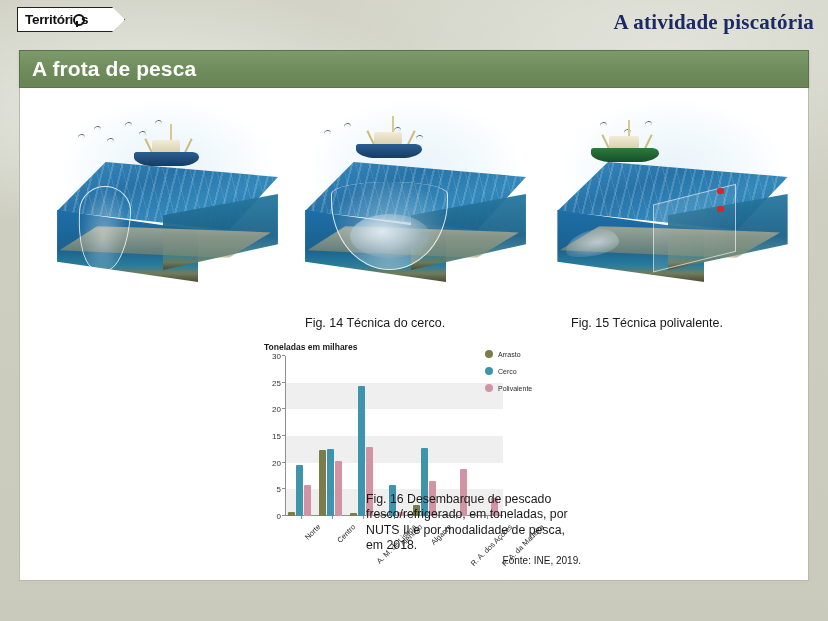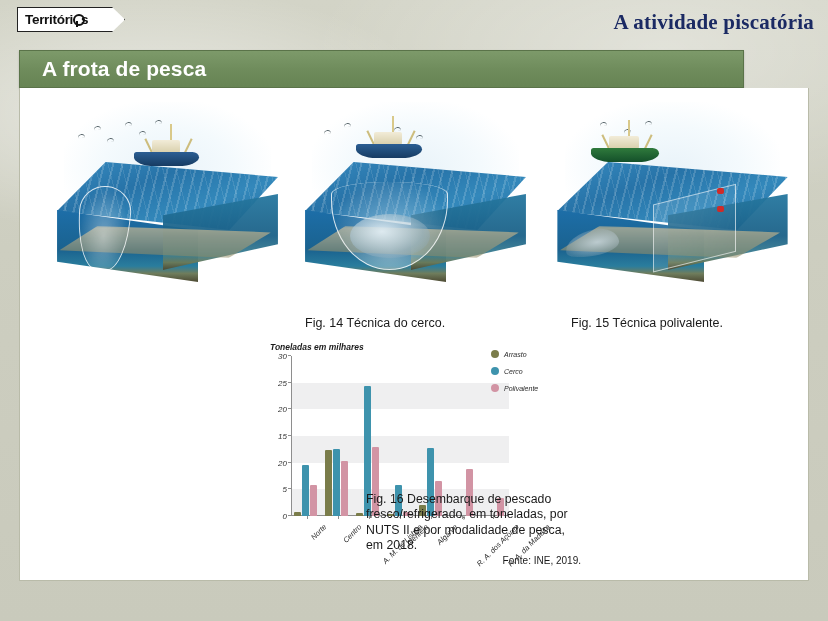--- a/index.html
+++ b/index.html
@@ -57,24 +57,24 @@
 
   #deck-title {
     position: absolute; right: 14px; top: 10px;
     font-family: "Liberation Serif", serif;
     font-weight: bold; font-size: 21px; color: #1b2a63;
     letter-spacing: .2px;
   }
 
   
   #banner {
-    position: absolute; left: 19px; top: 50px; width: 725px; height: 38px;
+    position: absolute; left: 19px; top: 50px; width: 790px; height: 38px;
     background: linear-gradient(180deg,#7d9a6a 0%, #6e8b5b 55%, #678454 100%);
     border: 1px solid #5a7349;
-    display: flex; align-items: center; padding-left: 22px;
+    display: flex; align-items: center; padding-left: 12px;
     box-shadow: 0 1px 2px rgba(0,0,0,.18);
   }
   #banner .b-main {
     color: #ffffff; font-weight: bold; font-size: 21px; letter-spacing: .1px;
   }
   #banner .b-sub {
     color: #ffffff; font-weight: bold; font-size: 13.5px; margin-left: 7px;
   }
 
   
@@ -394,21 +394,21 @@
           <span class="rig-l"></span>
           <span class="rig-r"></span>
           <span class="mast"></span>
           <span class="cabin"></span>
           <span class="hull"></span>
         </div>
       </div>
     </div>
     <div class="fig-caption" style="left:551px; top:228px;">Fig. 15 Técnica polivalente.</div>
 
-    <div id="chart-wrap" style="left:243px; top:254px;font-style:italic;">
+    <div id="chart-wrap" style="left:237px; top:254px;">
       <div id="chart-title">Toneladas em milhares</div>
       <div id="plot">
           <div class="band" style="bottom: 0px; height: 26.6667px;"></div>
           <div class="band" style="bottom: 53.3333px; height: 26.6667px;"></div>
           <div class="band" style="bottom: 106.667px; height: 26.6667px;"></div>
           <div class="axis-y"></div>
           <div class="axis-x"></div>
           <div class="ytick" style="bottom: 0px; top: auto; transform: translateY(50%);">0</div>
           <div class="ytickmark" style="bottom: 0px;"></div>
           <div class="ytick" style="bottom: 26.6667px; top: auto; transform: translateY(50%);">5</div>

